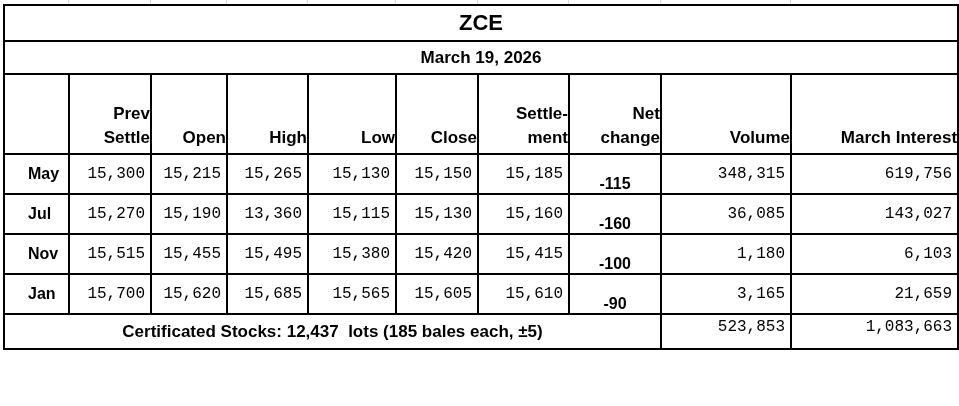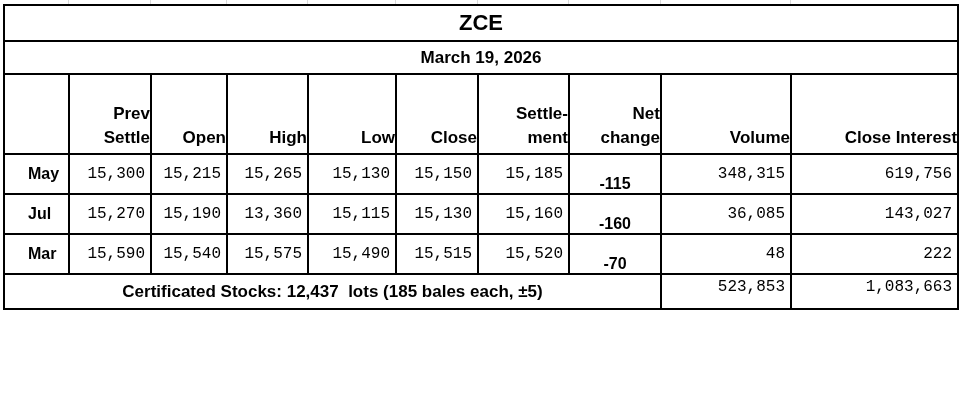--- a/index.html
+++ b/index.html
@@ -93,21 +93,21 @@
 Settle</th>
     <th>Open</th>
     <th>High</th>
     <th>Low</th>
     <th>Close</th>
     <th>Settle-
 ment</th>
     <th>Net
 change</th>
     <th>Volume</th>
-    <th>Close Interest</th>
+    <th>March Interest</th>
   </tr>
 
   <tr class="data-row">
     <td class="month">May</td>
     <td class="num">15,300</td>
     <td class="num">15,215</td>
     <td class="num">15,265</td>
     <td class="num">15,130</td>
     <td class="num">15,150</td>
     <td class="num">15,185</td>
@@ -123,34 +123,46 @@
     <td class="num">13,360</td>
     <td class="num">15,115</td>
     <td class="num">15,130</td>
     <td class="num">15,160</td>
     <td class="netchange">-160</td>
     <td class="num">36,085</td>
     <td class="num">143,027</td>
   </tr>
 
 
-
+  <tr class="data-row">
+    <td class="month">Nov</td>
+    <td class="num">15,515</td>
+    <td class="num">15,455</td>
+    <td class="num">15,495</td>
+    <td class="num">15,380</td>
+    <td class="num">15,420</td>
+    <td class="num">15,415</td>
+    <td class="netchange">-100</td>
+    <td class="num">1,180</td>
+    <td class="num">6,103</td>
+  </tr>
 
   <tr class="data-row">
-    <td class="month">Mar</td>
-    <td class="num">15,590</td>
-    <td class="num">15,540</td>
-    <td class="num">15,575</td>
-    <td class="num">15,490</td>
-    <td class="num">15,515</td>
-    <td class="num">15,520</td>
-    <td class="netchange">-70</td>
-    <td class="num">48</td>
-    <td class="num">222</td>
+    <td class="month">Jan</td>
+    <td class="num">15,700</td>
+    <td class="num">15,620</td>
+    <td class="num">15,685</td>
+    <td class="num">15,565</td>
+    <td class="num">15,605</td>
+    <td class="num">15,610</td>
+    <td class="netchange">-90</td>
+    <td class="num">3,165</td>
+    <td class="num">21,659</td>
   </tr>
+
 
   <tr class="footer-row">
     <td class="note" colspan="8">Certificated Stocks: 12,437  lots (185 bales each, ±5)</td>
     <td class="num">523,853</td>
     <td class="num">1,083,663</td>
   </tr>
 </tbody>
   </table>
 
 </body></html>

